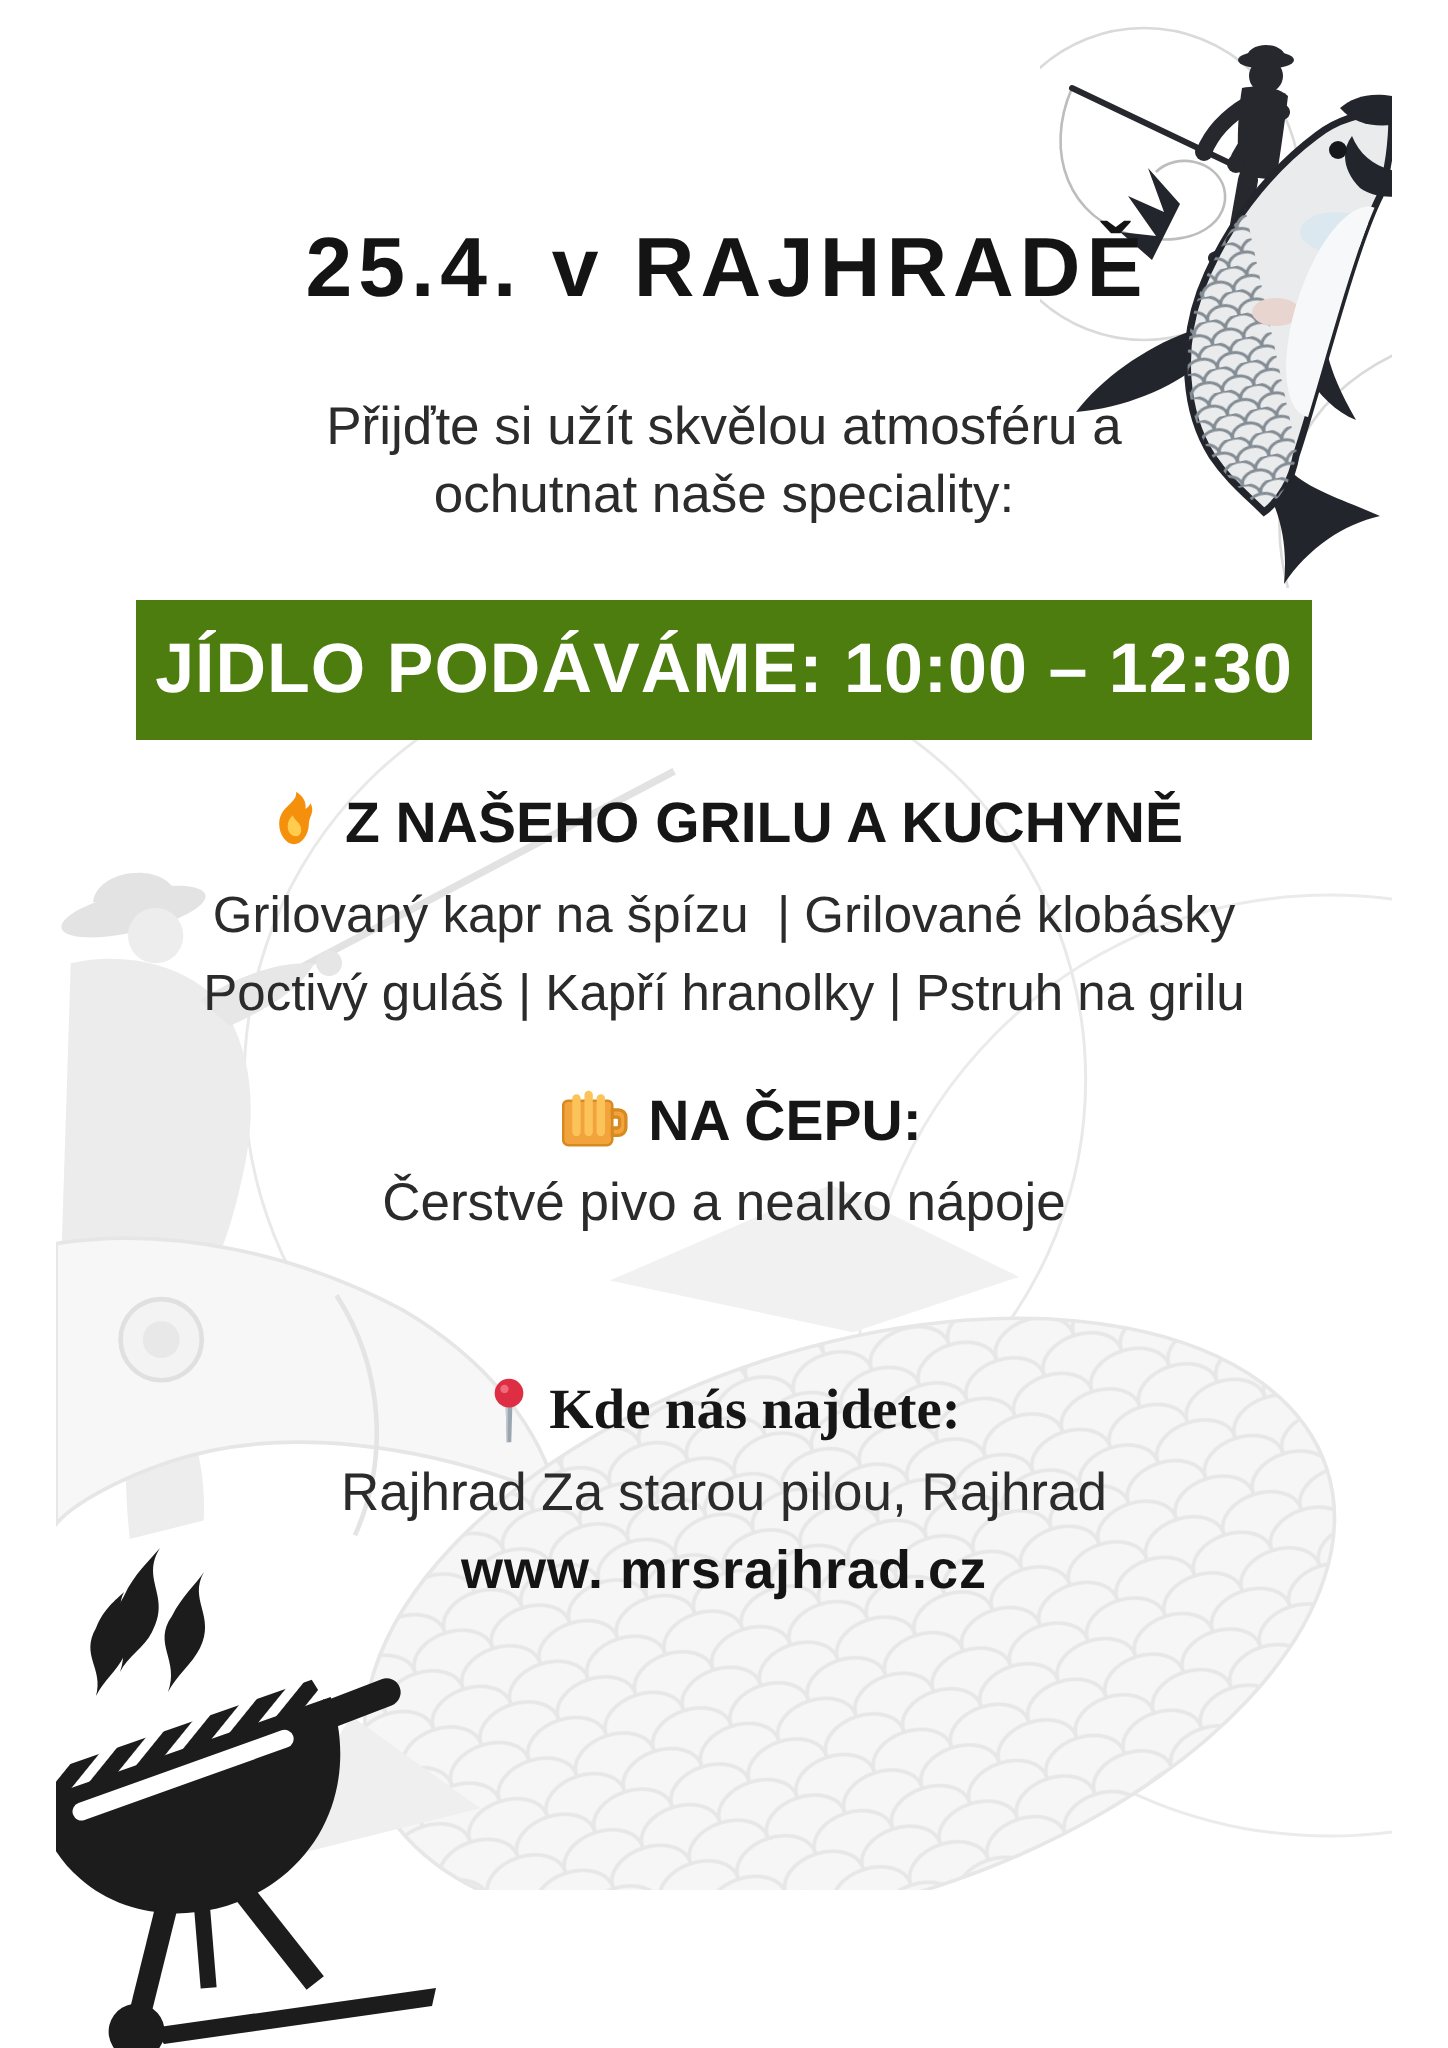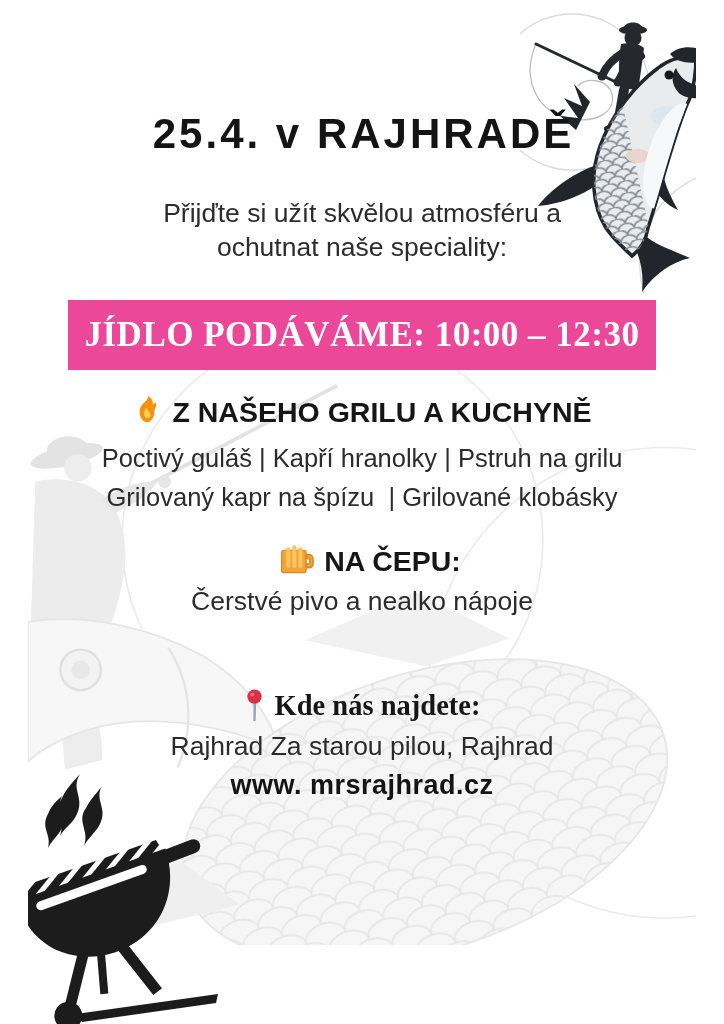--- a/index.html
+++ b/index.html
@@ -23,22 +23,22 @@
     font-size:93px; line-height:90px; letter-spacing:-1px; margin-top:4px;
     color:#111; -webkit-text-stroke:1.5px #111;
   }
   .title-sub {
     font-size:58px; font-weight:bold; letter-spacing:8px; padding-left:8px;
     line-height:56px; margin-top:8px; color:#161616;
   }
   .intro { margin-top:40px; font-size:26.5px; line-height:34px; color:#2c2c2c; }
 
   .banner {
-    margin:36px auto 0 auto; width:588px; height:70px; background:#ec4899;
-    display:flex; align-items:center; justify-content:center;font-family:Liberation Serif, serif;
+    margin:36px auto 0 auto; width:588px; height:70px; background:#4d7c0f;
+    display:flex; align-items:center; justify-content:center;
   }
   .banner-text { color:#ffffff; font-size:35px; font-weight:bold; letter-spacing:0.5px; white-space:pre; }
 
   .sec-title {
     margin-top:25px; display:flex; align-items:flex-start; justify-content:center;
     gap:10px; font-size:28.5px; font-weight:bold; color:#161616; line-height:34px;
   }
   .sec-title .ic { flex:0 0 auto; display:block; }
   .menu-lines { margin-top:10px; }
   .menu-line { font-size:25.5px; line-height:39px; color:#2b2b2b; white-space:pre; }
@@ -178,22 +178,22 @@
     </div>
 
     <div class="sec-title">
       <svg class="ic" width="30" height="31" viewBox="0 0 36 36" aria-hidden="true">
         <path fill="#f4900c" d="M28.6,13.5c0.8-2.2,0.2-4.3-0.7-6.1c-0.6,1.5-1.6,2.6-3,3.4c0.5-3.6-0.8-7.3-5.6-10.3c0.3,3.2-1.4,5-3.3,6.8 c-3.2,3-6.9,6.2-6.9,12.4C9.1,26.6,13.6,32 18,32s8.9-5.4,8.9-12.3C26.9,17.5,28,15.6,28.6,13.5z"></path>
         <path fill="#ffcc4d" d="M22.3,24.2c0.3-2.6-1-4.5-2.8-6.3c-0.9-0.9-1.8-1.9-2.2-3.3c-1.9,1.6-3.1,3.9-3.1,6.6c0,3.4,2.1,6 5,6 C20.7,27.2,22,26,22.3,24.2z"></path>
       </svg>
       <span>Z NAŠEHO GRILU A KUCHYNĚ</span>
     </div>
     <div class="menu-lines">
+      <div class="menu-line">Grilovaný kapr na špízu  | Grilované klobásky</div>
       <div class="menu-line">Poctivý guláš | Kapří hranolky | Pstruh na grilu</div>
-      <div class="menu-line">Grilovaný kapr na špízu  | Grilované klobásky</div>
     </div>
 
     <div class="sec-title beer-title">
       <svg class="ic" width="33" height="30" viewBox="0 0 36 33" aria-hidden="true">
         <path fill="#f2a33c" stroke="#d78a1f" stroke-width="1.4" d="M3,7 h22 a2.5,2.5 0 0 1 2.5,2.5 v19 a3,3 0 0 1 -3,3 h-21 a3,3 0 0 1 -3,-3 v-19 A2.5,2.5 0 0 1 3,7 Z"></path>
         <path fill="#f2a33c" stroke="#d78a1f" stroke-width="1.8" d="M27.5,12 h3.5 a4,4 0 0 1 4,4 v6 a4,4 0 0 1 -4,4 h-3.5 v-4 h2.5 a1.5,1.5 0 0 0 1.5,-1.5 v-3 a1.5,1.5 0 0 0 -1.5,-1.5 h-2.5 Z"></path>
         <rect x="5.5" y="3.5" width="4.6" height="23" rx="2.3" fill="#fbc35a"></rect>
         <rect x="12.2" y="1.5" width="4.6" height="25" rx="2.3" fill="#fbc35a"></rect>
         <rect x="18.9" y="3.5" width="4.6" height="23" rx="2.3" fill="#fbc35a"></rect>
       </svg>

